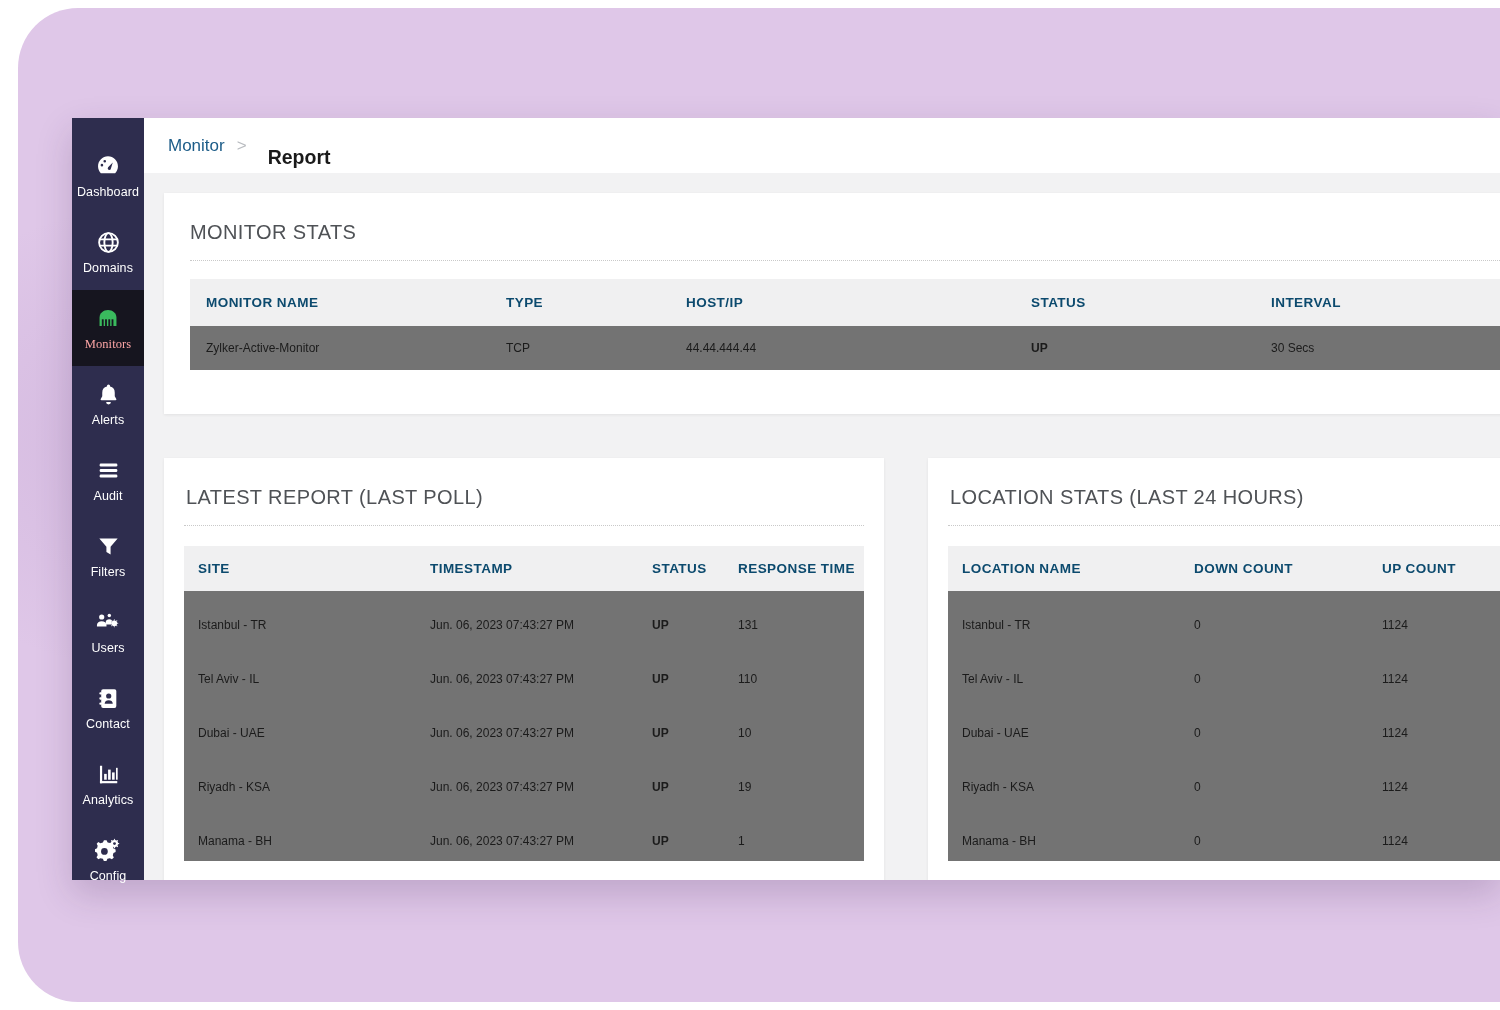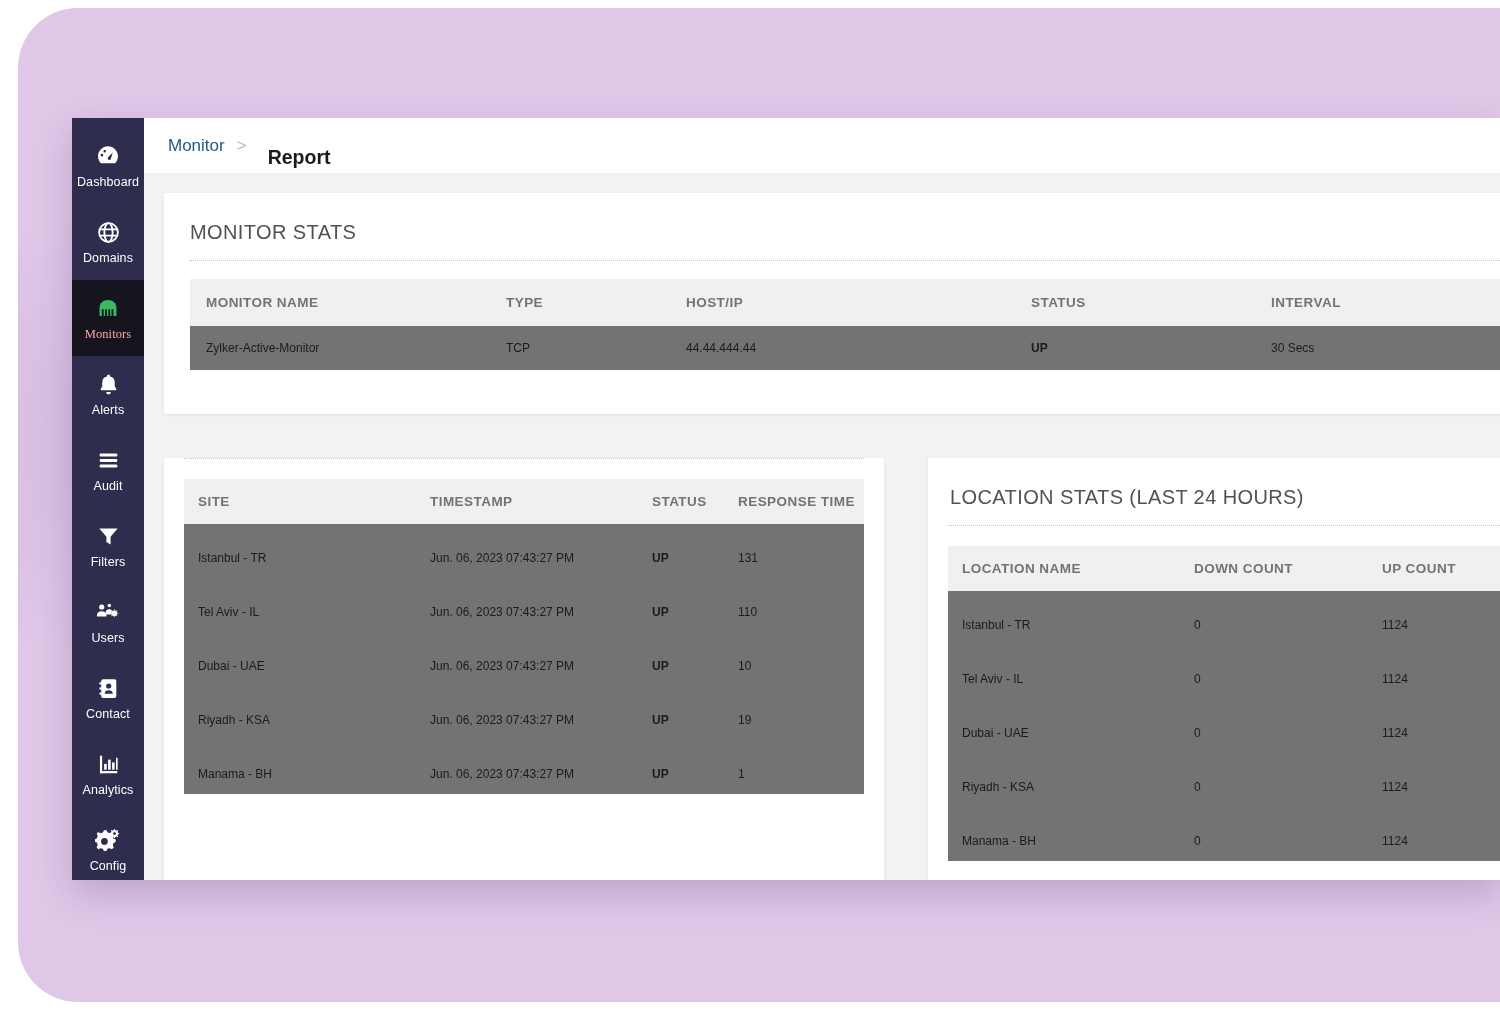--- a/index.html
+++ b/index.html
@@ -56,21 +56,21 @@
     height: 762px;
     display: flex;
     box-shadow: 0 14px 34px rgba(60,30,80,0.20);
   }
 
   
   #sidebar {
     width: 72px;
     flex: 0 0 72px;
     background: #2e2d4e;
-    padding-top: 10px;
+    padding-top: 20px;
     position: relative;
     z-index: 3;
   }
   .nav-item {
     height: 76px;
     width: 72px;
     display: flex;
     flex-direction: column;
     align-items: center;
     justify-content: center;
@@ -163,21 +163,21 @@
     padding: 0 0 44px 26px;
     width: 1400px;
   }
   #stats-card .card-title { padding-left: 0; }
 
   table { border-collapse: collapse; width: 100%; }
   th, td { text-align: left; }
 
   .data-table thead th {
     background: #f0f0f1;
-    color: #737373;
+    color: #0c4a6e;
     font-size: 13.5px;
     font-weight: bold;
     letter-spacing: .45px;
     padding: 16px 0 16px 16px;
     white-space: nowrap;
   }
   .data-table tbody td {
     color: #1b1b1b;
     font-size: 12px;
     padding: 15px 0 15px 16px;
@@ -365,20 +365,21 @@
               <td class="up">UP</td>
               <td>30 Secs</td>
             </tr>
           </tbody>
         </table>
       </section>
 
       <div id="bottom-row">
 
         <section id="report-card" class="card">
+          <h2 class="card-title">LATEST REPORT (LAST POLL)</h2>
           <div class="title-rule"></div>
           <table id="report-table" class="data-table inner-table">
             <thead>
               <tr>
                 <th>SITE</th>
                 <th>TIMESTAMP</th>
                 <th>STATUS</th>
                 <th>RESPONSE TIME</th>
               </tr>
             </thead>

